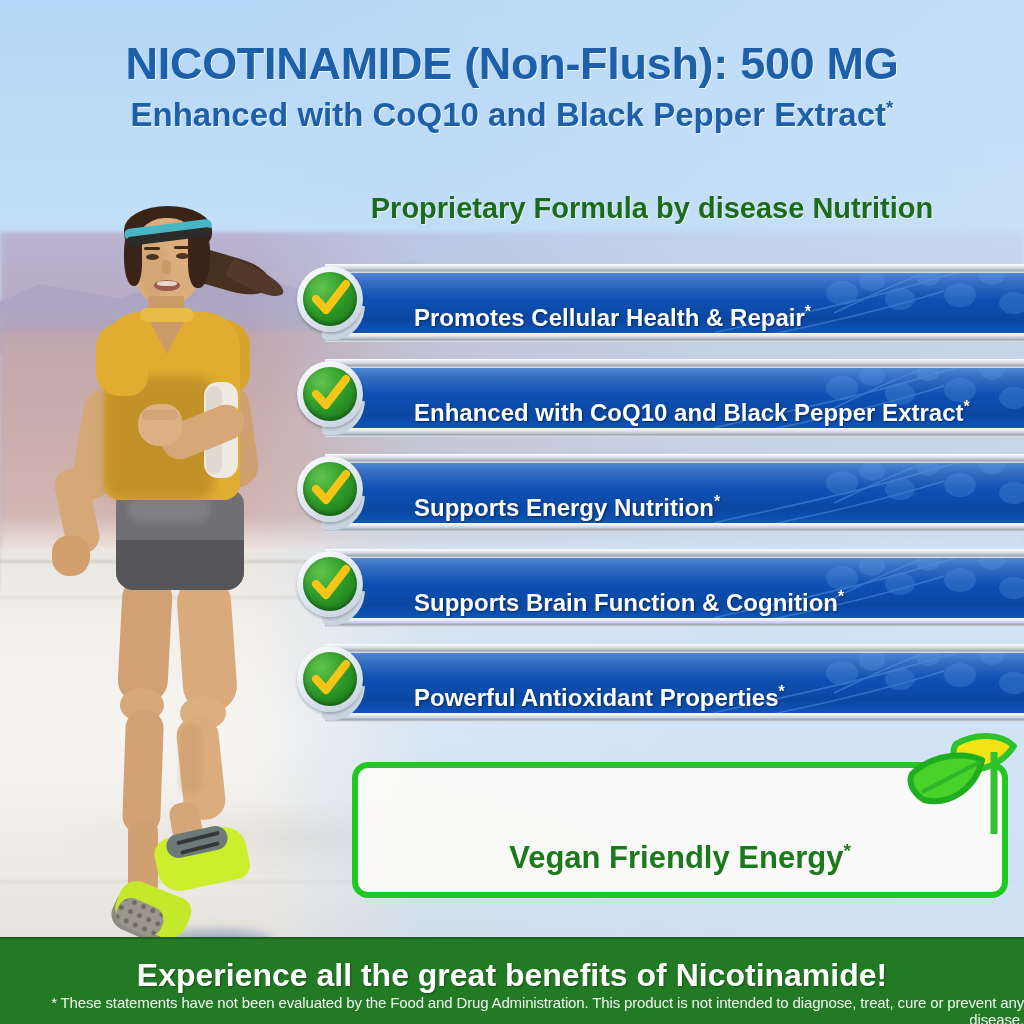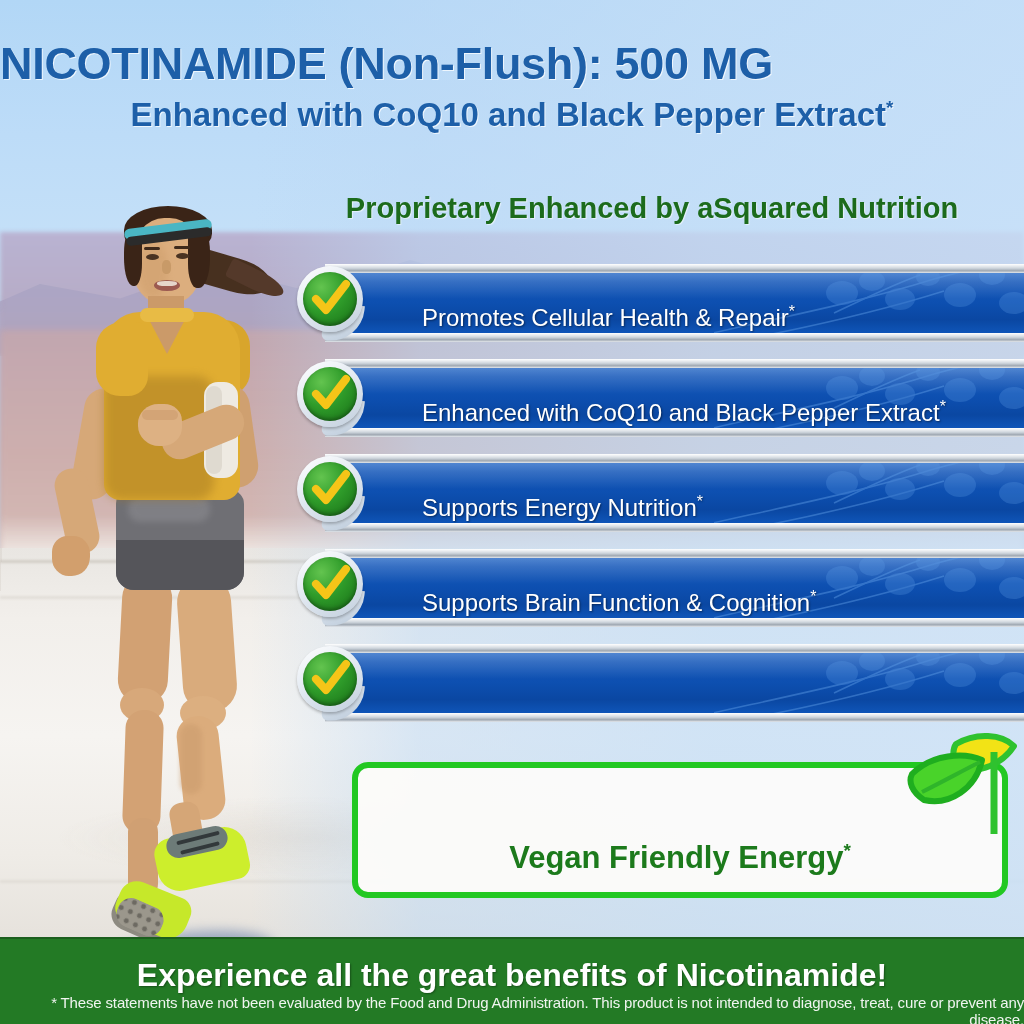--- a/index.html
+++ b/index.html
@@ -132,21 +132,21 @@
   .r-shoeL { left:96px; top:692px; width:74px; height:44px; border-radius:18px 14px 20px 16px; background:#c6e82a; transform:rotate(22deg); }
   .r-soleL { left:92px; top:700px; width:58px; height:40px; border-radius:16px; background:#8d8a80; transform:rotate(24deg); }
   .r-soleL2{ left:96px; top:706px; width:48px; height:30px; border-radius:14px;
               background:radial-gradient(circle at 30% 40%, #6d6a62 2px, transparent 3px) 0 0/10px 10px, #9b978c;
               transform:rotate(24deg); }
   .r-shadow { left:84px; top:736px; width:170px; height:44px; border-radius:50%;
               background:#5e79a8; opacity:.55; filter:blur(6px); transform:rotate(-6deg); }
 
   
   #title {
-    position:absolute; left:0; top:38px; width:1024px; 
+    position:absolute; left:0; top:38px; width:1024px; text-align:center;
     color:#1d5fa8; font-weight:bold; font-size:45px; letter-spacing:-.3px;
     text-shadow:1px 1px 0 rgba(255,255,255,.75);
   }
   #subtitle {
     position:absolute; left:0; top:96px; width:1024px; text-align:center;
     color:#1d5fa8; font-weight:bold; font-size:33px;
     text-shadow:1px 1px 0 rgba(255,255,255,.75);
   }
   #subtitle .star { font-size:19px; vertical-align:super; }
   #formula-heading {
@@ -171,22 +171,22 @@
     overflow:hidden;
   }
   .bar-gloss {
     position:absolute; left:0; top:0; width:100%; height:26px;
     background:linear-gradient(180deg, rgba(255,255,255,.22), rgba(255,255,255,0));
   }
   .bar-art {
     position:absolute; right:-30px; top:-18px; width:340px; height:100px; opacity:.5;
   }
   .bar-label {
-    position:absolute; left:92px; top:9px; height:60px; line-height:60px;
-    color:#ffffff; font-weight:normal; font-size:24px;
+    position:absolute; left:84px; top:9px; height:60px; line-height:60px;
+    color:#ffffff; font-weight:bold; font-size:24px;
     text-shadow:1px 1px 2px rgba(0,0,0,.45);
     white-space:nowrap;
   }
   .bar-label .star { font-size:16px; vertical-align:super; }
 
   .check-wrap {
     position:absolute; left:297px; top:2px; width:74px; height:74px;
   }
   .check-ring {
     position:absolute; left:0; top:0; width:66px; height:66px; border-radius:50%;
@@ -305,21 +305,21 @@
   <div class="r-vneck"></div>
     <div class="r-collar"></div>
   <div class="r-handL"></div>
   <div class="r-foreR"></div>
     <div class="r-handR"></div>
     <div class="r-fing"></div>
 </div>
 
 <div id="title">NICOTINAMIDE (Non-Flush): 500 MG</div>
 <div id="subtitle"><span>Enhanced with CoQ10 and Black Pepper Extract</span><span class="star">*</span></div>
-<div id="formula-heading">Proprietary Enhanced by aSquared Nutrition</div>
+<div id="formula-heading">Proprietary Formula by disease Nutrition</div>
 
 <div id="benefits">
 
   <div class="benefit">
     <div class="bar-top"></div>
     <div class="bar-body">
       <div class="bar-gloss"></div>
       <svg class="bar-art" viewBox="0 0 340 100">
         <g fill="none" stroke="#5f9de6" stroke-width="1.6" opacity=".9">
           <path d="M-10 80 C70 62 150 46 220 24 C270 10 310 4 350 2"></path>
@@ -461,20 +461,21 @@
         <g fill="#5f9de6" opacity=".55">
           <ellipse cx="128" cy="38" rx="16" ry="12"></ellipse>
             <ellipse cx="158" cy="26" rx="13" ry="10"></ellipse>
           <ellipse cx="186" cy="44" rx="15" ry="11"></ellipse>
             <ellipse cx="214" cy="22" rx="12" ry="9"></ellipse>
           <ellipse cx="246" cy="40" rx="16" ry="12"></ellipse>
             <ellipse cx="278" cy="20" rx="13" ry="10"></ellipse>
           <ellipse cx="300" cy="48" rx="15" ry="11"></ellipse>
         </g>
       </svg>
+      <div class="bar-label"><span>Powerful Antioxidant Properties</span><span class="star">*</span></div>
     </div>
     <div class="bar-bot"></div>
     <div class="check-wrap">
       <div class="check-tail"></div>
         <div class="check-ring"></div>
         <div class="check-circ"></div>
       <svg class="check-mark" viewBox="0 0 54 54">
           <path d="M13 27 L23 38 L43 12" fill="none" stroke="#f5c518" stroke-width="8" stroke-linecap="round" stroke-linejoin="round"></path>
         </svg>
     </div>

